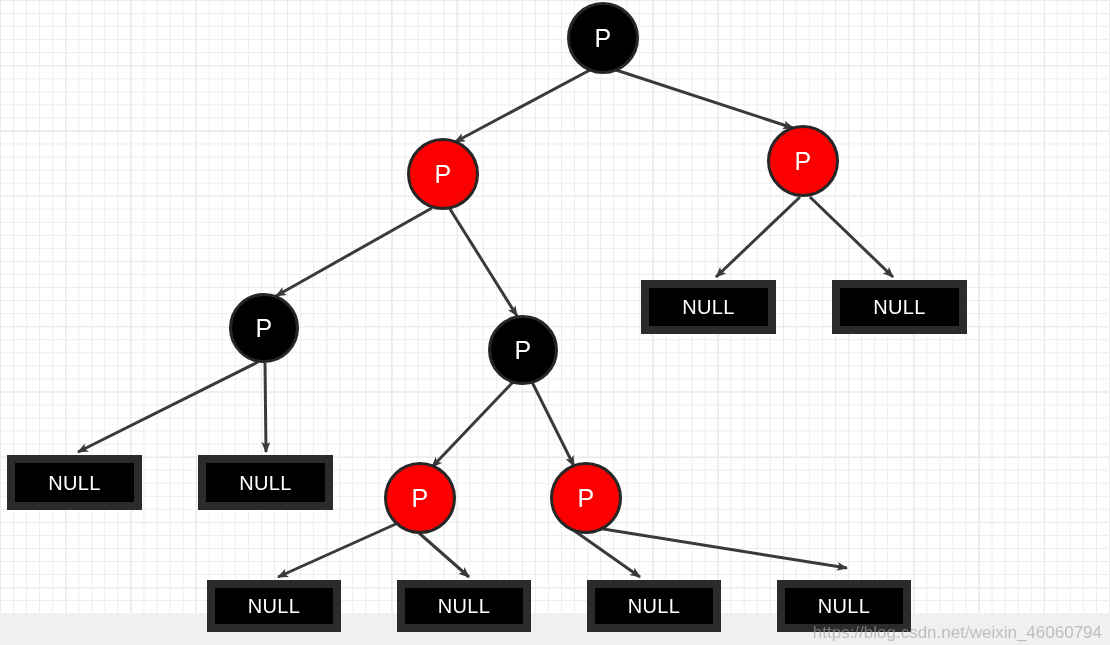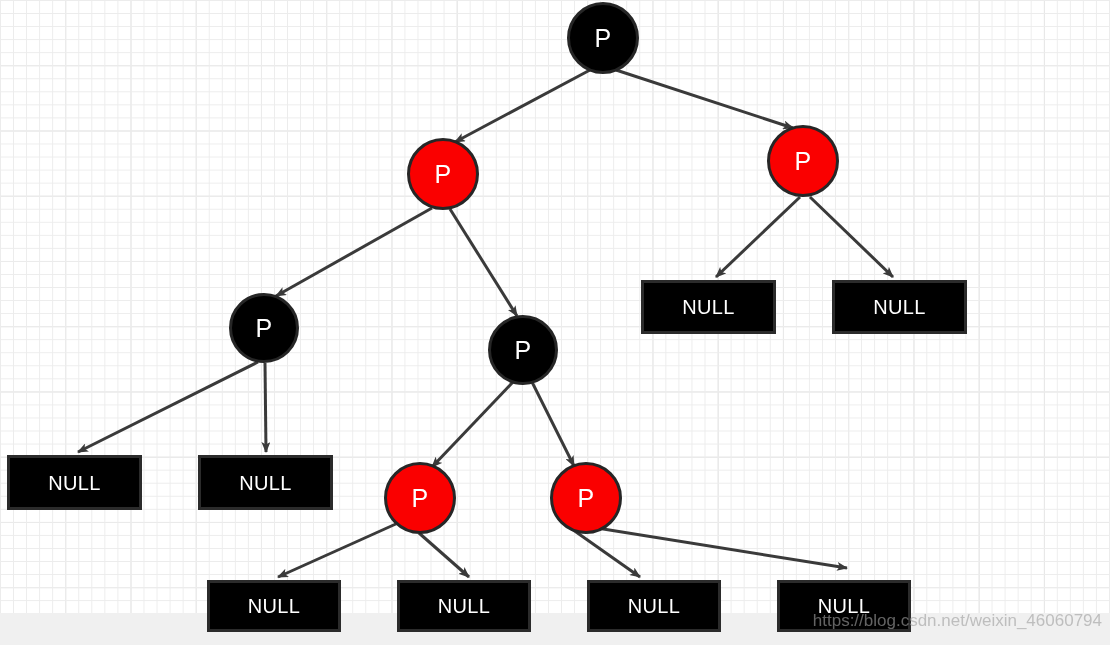--- a/index.html
+++ b/index.html
@@ -58,36 +58,36 @@
     font-weight: 400;
     letter-spacing: 0.2px;
     line-height: 1;
     font-family: "Liberation Sans", sans-serif;
     user-select: none;
   }
   .null-box {
     position: absolute;
     box-sizing: border-box;
     background: #000000;
-    border: 3px solid #6d28d9;
+    border: 8px solid #6d28d9;
     display: flex;
     align-items: center;
     justify-content: center;
     color: #ffffff;
     font-size: 20px;
     font-weight: 400;
     letter-spacing: 0.4px;
     line-height: 1;
     font-family: "Liberation Sans", sans-serif;
     user-select: none;
   }
   #watermark {
     position: absolute;
     right: 8px;
-    bottom: 14px;
+    bottom: 2px;
     font-size: 17px;
     font-family: "Liberation Sans", sans-serif;
     color: rgba(160,160,160,0.62);
     white-space: nowrap;
     user-select: none;
   }
 </style>
 </head>
 <body>
 

